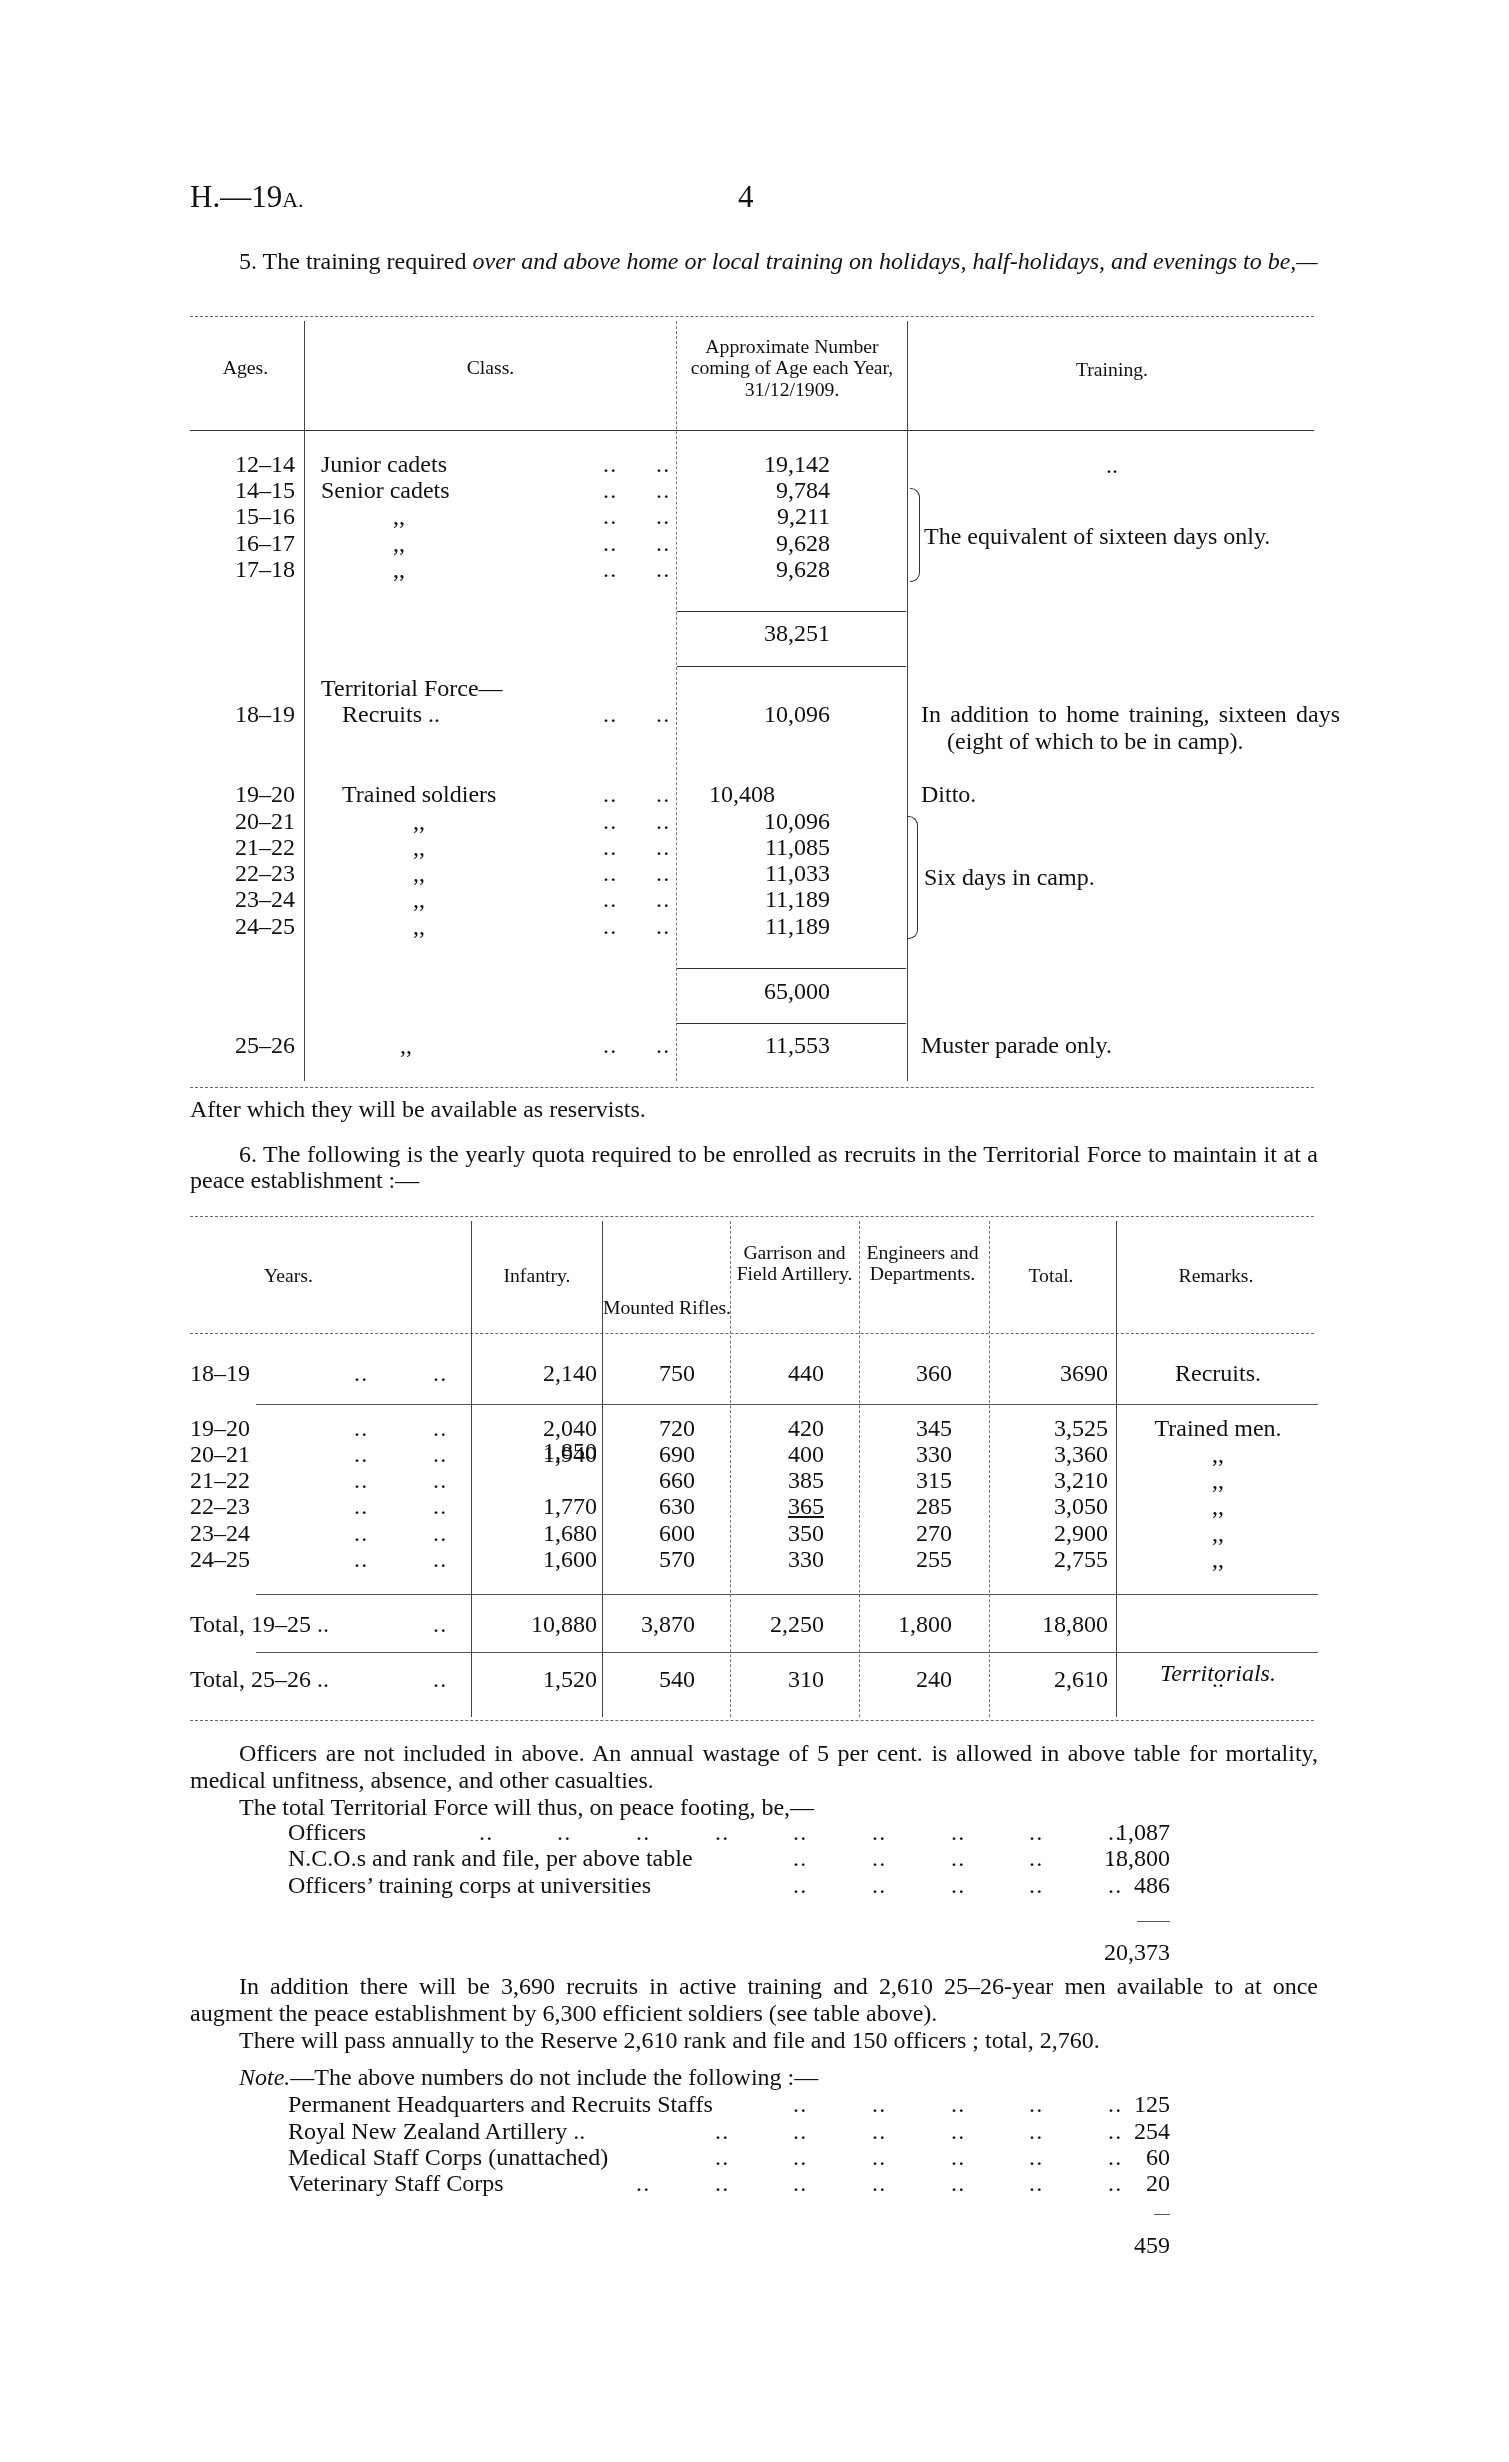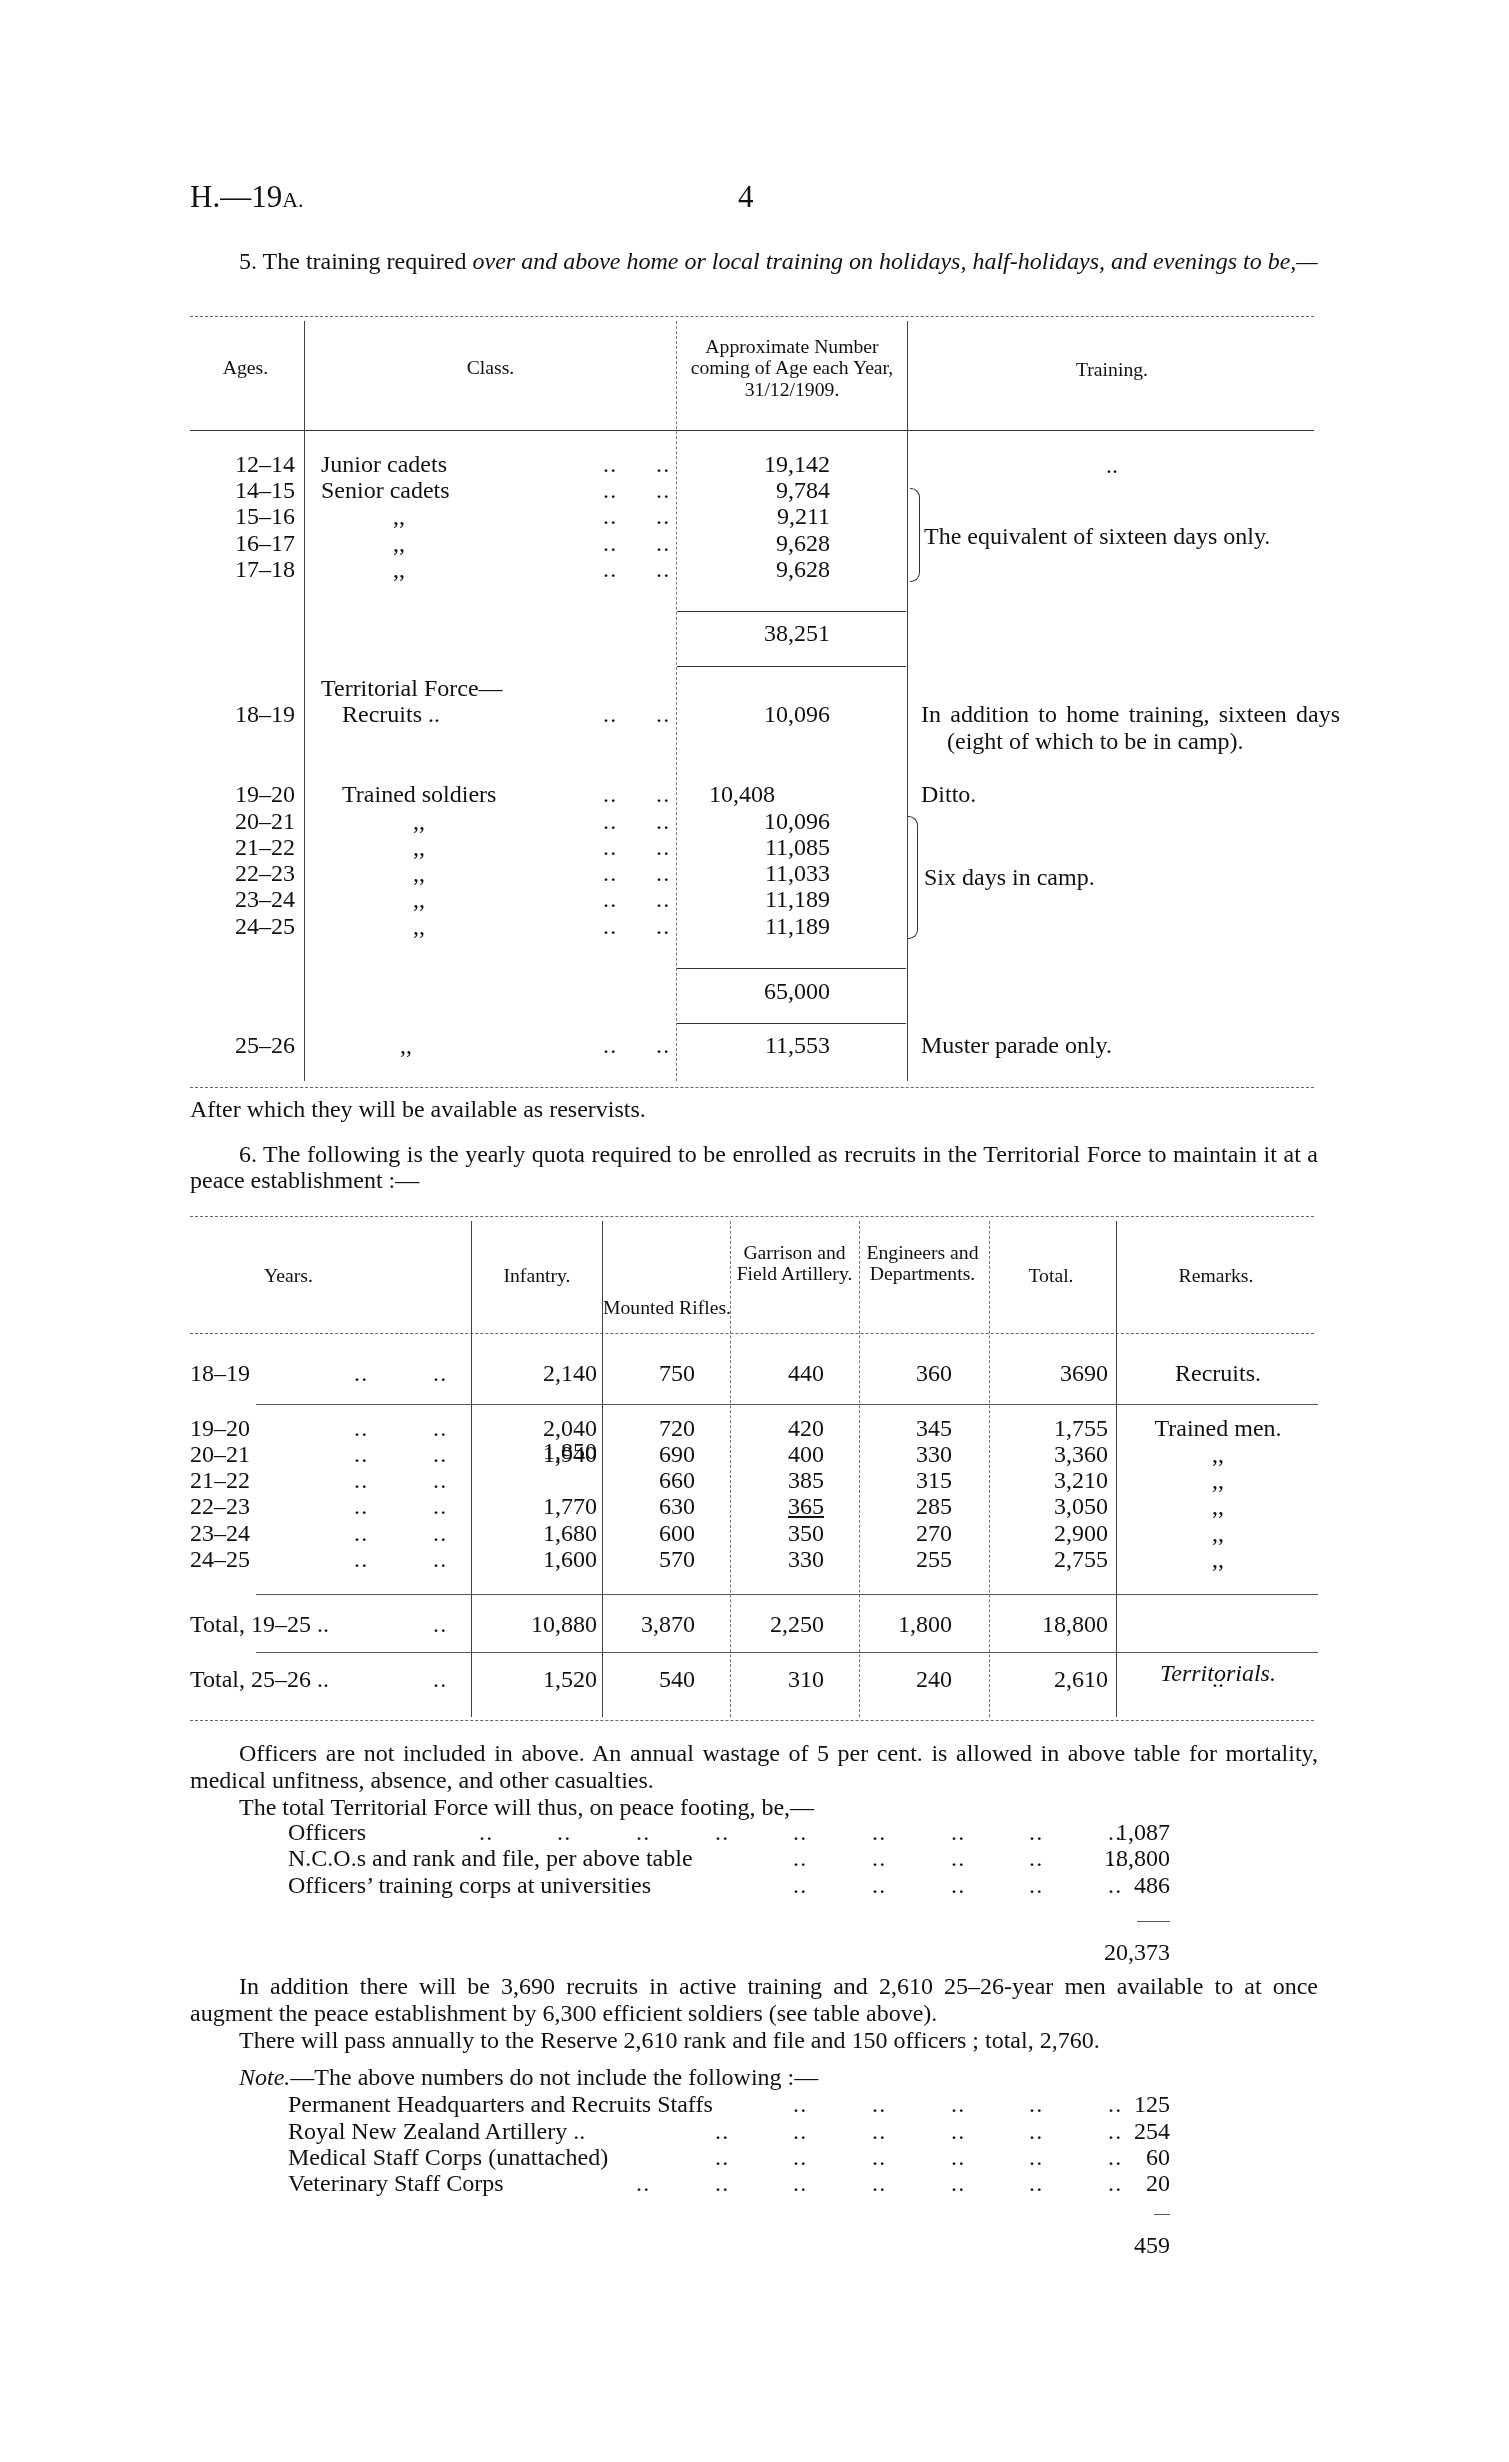--- a/index.html
+++ b/index.html
@@ -202,21 +202,21 @@
         <div class="cell c" style="left:1118px;top:1360px;width:200px;">Recruits.</div>
       </div>
       <div class="" style="">
         <div class="cell" style="left:190px;top:1415px;">19–20</div>
         <div class="lead" style="left:354px;top:1415px;">..</div>
         <div class="lead" style="left:433px;top:1415px;">..</div>
         <div class="cell r" style="left:472px;top:1415px;width:125px;">2,040</div>
         <div class="cell r" style="left:603px;top:1415px;width:92px;">720</div>
         <div class="cell r" style="left:732px;top:1415px;width:92px;">420</div>
         <div class="cell r" style="left:860px;top:1415px;width:92px;">345</div>
-        <div class="cell r" style="left:987px;top:1415px;width:121px;">1,755</div>
+        <div class="cell r" style="left:987px;top:1415px;width:121px;">3,525</div>
         <div class="cell c" style="left:1118px;top:1415px;width:200px;">Trained men.</div>
       </div>
       <div class="" style="">
         <div class="cell" style="left:190px;top:1441px;">20–21</div>
         <div class="lead" style="left:354px;top:1441px;">..</div>
         <div class="lead" style="left:433px;top:1441px;">..</div>
         <div class="cell r" style="left:472px;top:1441px;width:125px;">1,940</div>
         <div class="cell r" style="left:603px;top:1441px;width:92px;">690</div>
         <div class="cell r" style="left:732px;top:1441px;width:92px;">400</div>
         <div class="cell r" style="left:860px;top:1441px;width:92px;">330</div>

